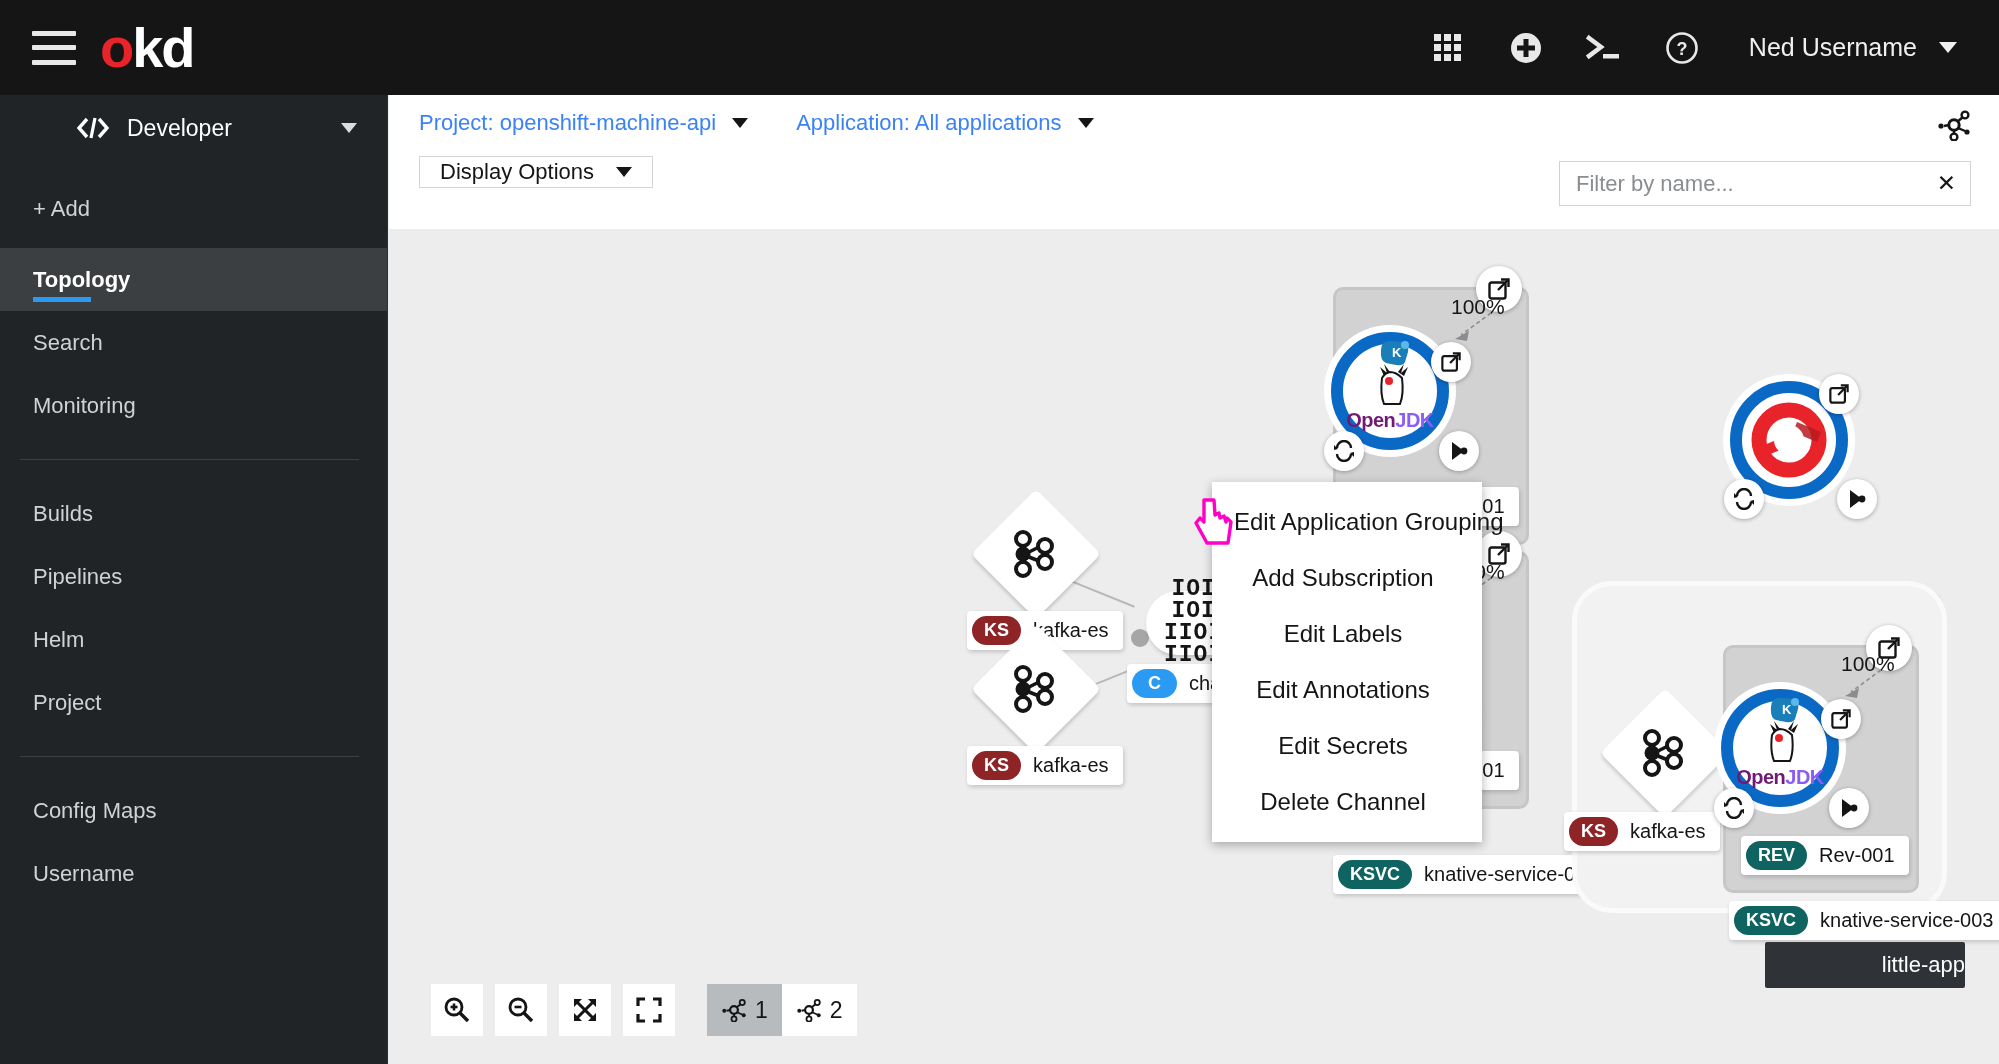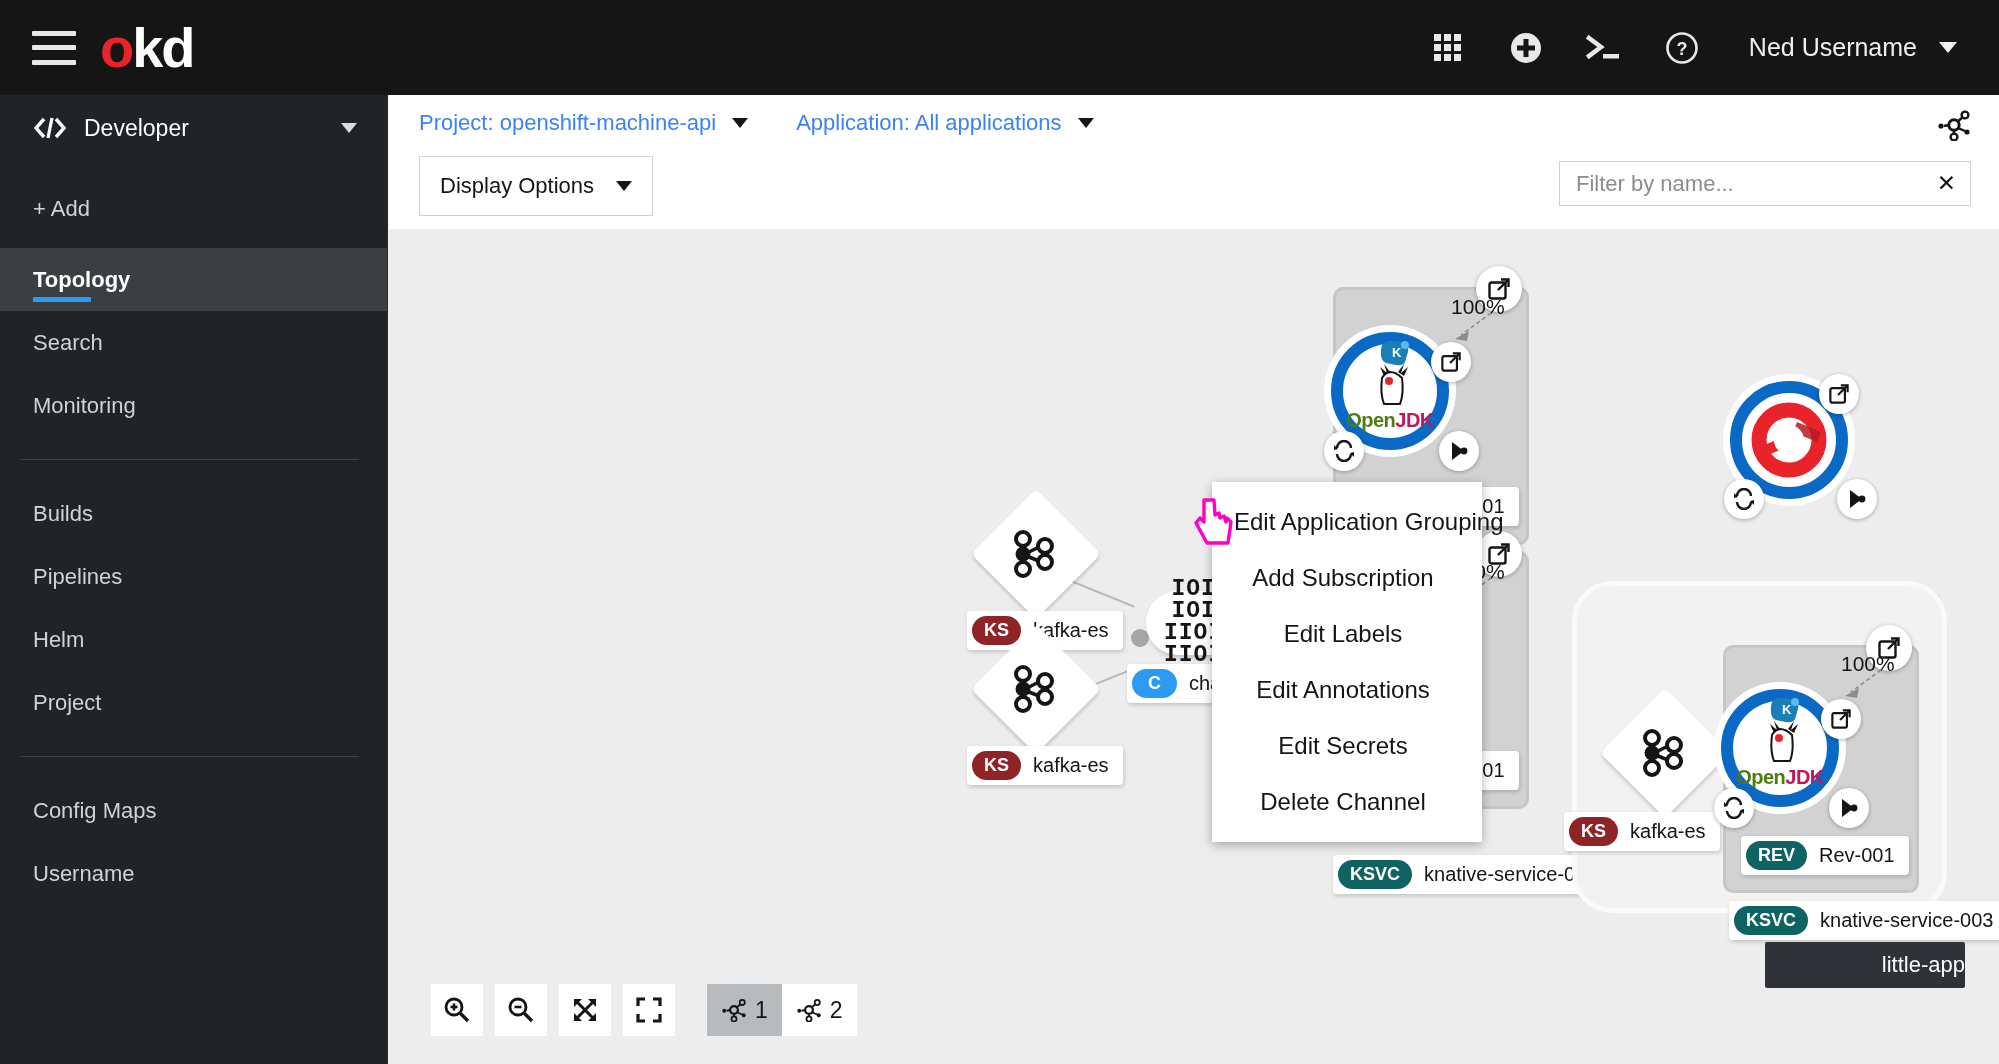--- a/index.html
+++ b/index.html
@@ -53,21 +53,21 @@
   
   .sidebar {
     position: absolute; top: 95px; left: 0;
     width: 388px; height: 969px;
     background: #212427;
     border-right: 1px solid #2b2f33;
   }
   .perspective {
     display: flex; align-items: center;
     height: 66px; padding: 0 30px 0 34px;
-    color: #fff; font-size: 23px; cursor: pointer;
+    color: #fff; font-size: 23px; cursor: pointer; margin-left: 43px;
   }
   .perspective .code-icon { margin-right: 18px; display:flex; align-items:center; }
   .perspective .p-caret {
     margin-left: auto;
     width: 0; height: 0;
     border-left: 8px solid transparent; border-right: 8px solid transparent;
     border-top: 10px solid #dcdcdc;
   }
   .nav-item {
     display: block; height: 63px; line-height: 63px;
@@ -109,21 +109,21 @@
     border-top: 10px solid #151515;
   }
   .topology-view-icon {
     position: absolute; right: 28px; top: 14px; cursor: pointer;
   }
   .tools-bar {
     height: 75px; position: relative; padding-left: 30px;
   }
   .display-options {
     display: inline-flex; align-items: center;
-    height: 60px; padding: 0 20px;
+    height: 32px; padding: 0 20px;
     border: 1px solid #d2d2d2; background: #fff;
     font-size: 22px; color: #151515; cursor: pointer;
     margin-top: 5px;
   }
   .display-options .c-caret {
     margin-left: 22px;
     width: 0; height: 0;
     border-left: 8px solid transparent; border-right: 8px solid transparent;
     border-top: 10px solid #151515;
   }
@@ -234,22 +234,22 @@
 
   .edge { position: absolute; background: #b8b8b8; height: 2px; transform-origin: 0 0; }
   .edge-dot {
     position: absolute; width: 18px; height: 18px;
     border-radius: 50%; background: #a6a6a6;
   }
 
   
   .openjdk { display:flex; flex-direction: column; align-items: center; }
   .openjdk .text { font-size: 20px; font-weight: bold; letter-spacing: -0.5px; margin-top: 1px; }
-  .openjdk .text .op { color: #4d7c0f; }
-  .openjdk .text .jdk { color: #be185d; }
+  .openjdk .text .op { color: #701a75; }
+  .openjdk .text .jdk { color: #8b5cf6; }
 
   
   .k-badge {
     position: absolute;
     width: 34px; height: 30px;
   }
 
   
   .binary {
     font-family: "Liberation Mono", monospace;

